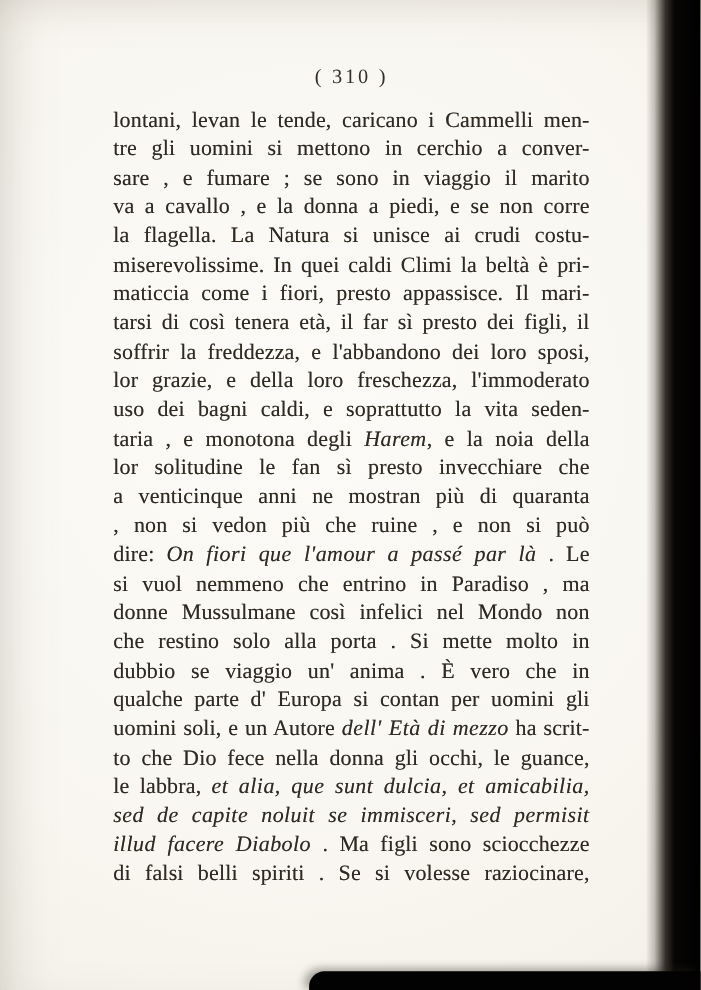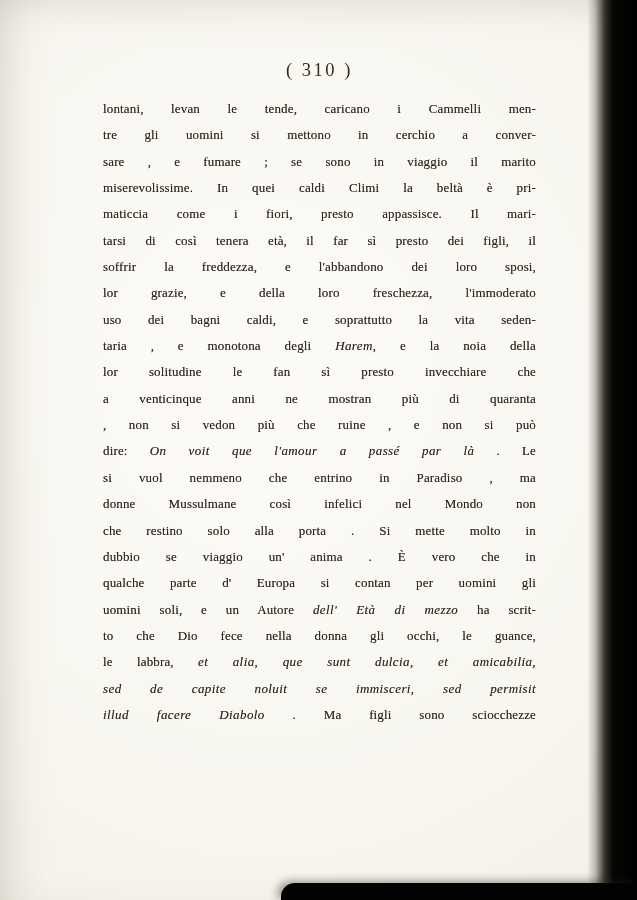--- a/index.html
+++ b/index.html
@@ -30,21 +30,21 @@
     text-align: center;
     font-size: 18.5px;
     letter-spacing: 2.5px;
     color: #322e26;
   }
   .text {
     position: absolute;
     top: 96px;
     left: 103px;
     width: 433px;
-    font-size: 13px;
+    font-size: 20px;
     line-height: 26.35px;
     letter-spacing: 0.15px;
     word-spacing: 0.5px;
     text-shadow: 0 0 0.5px rgba(46, 42, 34, 0.55);
   }
   .line {
     text-align: justify;
     text-align-last: justify;
   }
   .it {
@@ -80,39 +80,42 @@
 </head>
 <body>
 
 <div id="page">
   <div class="pgnum">( 310 )</div>
 
   <div class="text" id="text-block">
       <div class="line"><span>lontani, levan le tende, caricano i Cammelli men-</span></div>
       <div class="line"><span>tre gli uomini si mettono in cerchio a conver-</span></div>
       <div class="line"><span>sare , e fumare ; se sono in viaggio il marito</span></div>
+      <div class="line"><span>va a cavallo , e la donna a piedi, e se non corre</span></div>
+      <div class="line"><span>la flagella. La Natura si unisce ai crudi costu-</span></div>
       <div class="line"><span>miserevolissime. In quei caldi Climi la beltà è pri-</span></div>
       <div class="line"><span>maticcia come i fiori, presto appassisce. Il mari-</span></div>
       <div class="line"><span>tarsi di così tenera età, il far sì presto dei figli, il</span></div>
       <div class="line"><span>soffrir la freddezza, e l'abbandono dei loro sposi,</span></div>
       <div class="line"><span>lor grazie, e della loro freschezza, l'immoderato</span></div>
       <div class="line"><span>uso dei bagni caldi, e soprattutto la vita seden-</span></div>
       <div class="line"><span>taria , e monotona degli </span><span class="it">Harem</span><span>, e la noia della</span></div>
       <div class="line"><span>lor solitudine le fan sì presto invecchiare che</span></div>
       <div class="line"><span>a venticinque anni ne mostran più di quaranta</span></div>
       <div class="line"><span>, non si vedon più che ruine , e non si può</span></div>
-      <div class="line"><span>dire: </span><span class="it">On voit que l'amour a passé par là</span><span> . Le</span></div>
+      <div class="line"><span>dire: </span><span class="it">On fiori que l'amour a passé par là</span><span> . Le</span></div>
       <div class="line"><span>si vuol nemmeno che entrino in Paradiso , ma</span></div>
       <div class="line"><span>donne Mussulmane così infelici nel Mondo non</span></div>
       <div class="line"><span>che restino solo alla porta . Si mette molto in</span></div>
       <div class="line"><span>dubbio se viaggio un' anima . È vero che in</span></div>
       <div class="line"><span>qualche parte d' Europa si contan per uomini gli</span></div>
       <div class="line"><span>uomini soli, e un Autore </span><span class="it">dell' Età di mezzo</span><span> ha scrit-</span></div>
       <div class="line"><span>to che Dio fece nella donna gli occhi, le guance,</span></div>
       <div class="line"><span>le labbra, </span><span class="it">et alia, que sunt dulcia, et amicabilia,</span></div>
       <div class="line"><span class="it">sed de capite noluit se immisceri, sed permisit</span></div>
       <div class="line"><span class="it">illud facere Diabolo</span><span> . Ma figli sono sciocchezze</span></div>
+      <div class="line"><span>di falsi belli spiriti . Se si volesse raziocinare,</span></div>
     </div>
 
   <div class="edge-right"></div>
 
   <div class="edge-bottom"></div>
 </div>
 
 </body></html>

